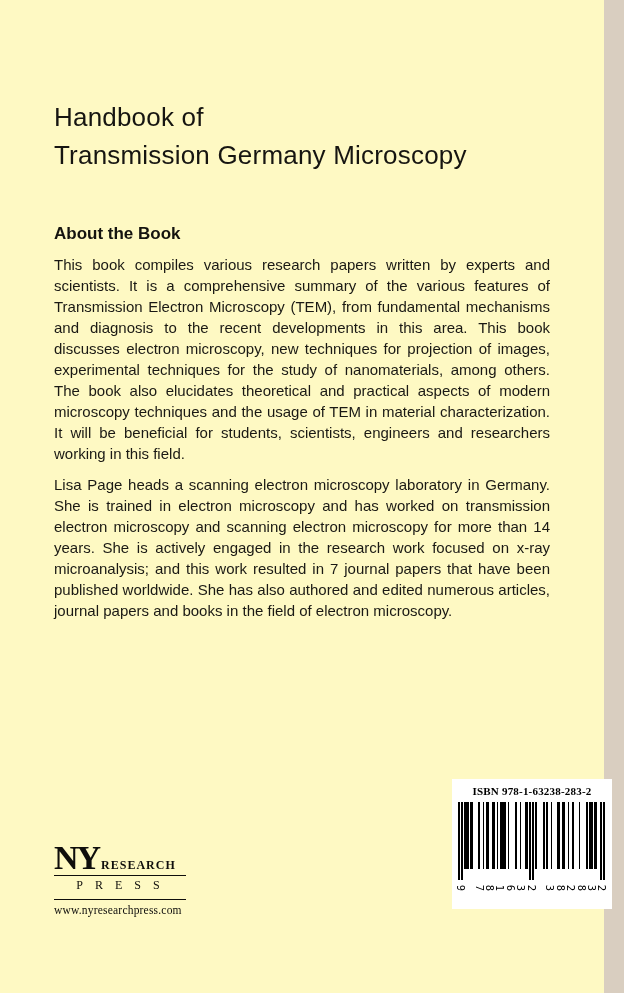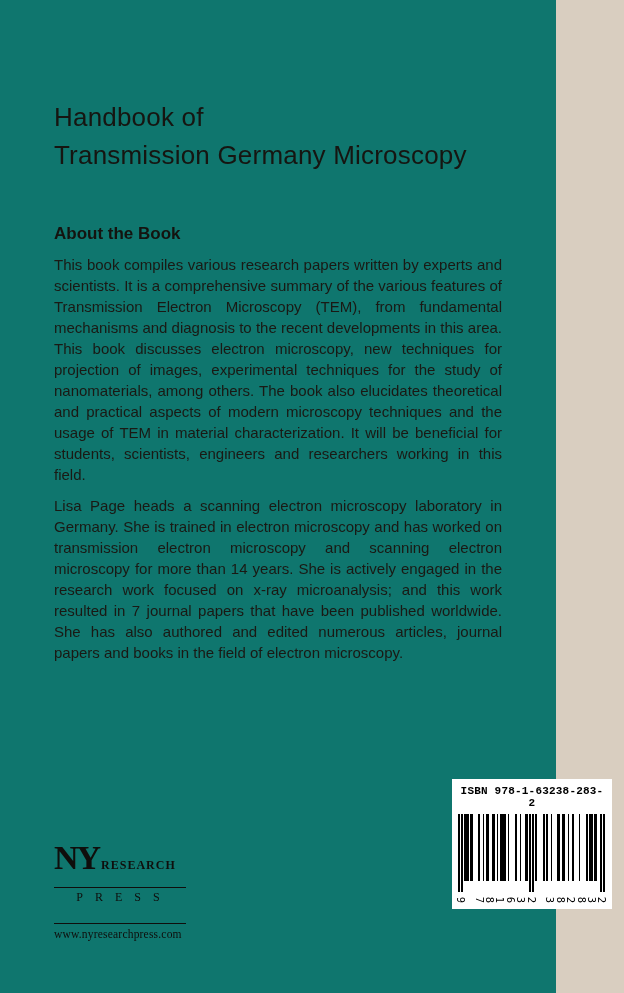--- a/index.html
+++ b/index.html
@@ -1,19 +1,19 @@
 <!DOCTYPE html>
 <html><head>
 <meta charset="utf-8">
 <style>
   html,body{margin:0;padding:0;}
   body{width:624px;height:993px;background:#d9cec0;overflow:hidden;}
   .cover{
-    position:relative;width:556px;height:993px;
-    background:#0f766e;color:#181715;
+    position:relative;width:604px;height:993px;
+    background:#fef9c3;color:#181715;
     font-family:"Liberation Sans",sans-serif;
   }
   .content{padding:0 54px;}
   .title{
     padding-top:98px;
     font-size:26px;line-height:38px;font-weight:400;
     color:#161511;letter-spacing:0.2px;
   }
   .section-heading{
     margin:0;font-size:17px;font-weight:700;color:#14130f;
@@ -28,36 +28,36 @@
   
   .publisher{
     position:absolute;left:54px;top:843px;width:132px;
     color:#0f0e0c;text-align:center;
     font-family:"Liberation Serif",serif;
   }
   .pub-name{text-align:left;white-space:nowrap;}
   .pub-ny{font-size:34px;font-weight:700;letter-spacing:-2px;line-height:30px;}
   .pub-research{font-size:12px;font-weight:600;letter-spacing:1px;margin-left:2px;}
   .pub-press{
-    margin-top:14px;
+    margin-top:2px;
     border-top:1.5px solid #0f0e0c;border-bottom:1.5px solid #0f0e0c;
-    font-size:12px;letter-spacing:12px;padding:2px 0 18px 8px;
+    font-size:12px;letter-spacing:12px;padding:2px 0 6px 8px;
   }
   .pub-site{
     margin-top:4px;font-size:11.5px;letter-spacing:0.2px;
     font-family:"Liberation Serif",serif;text-align:left;
   }
   
   .barcode-box{
     position:absolute;left:452px;top:779px;width:160px;height:130px;
     background:#ffffff;box-sizing:border-box;padding:6px 6px 4px 6px;
   }
   .isbn{
     font-size:11px;font-weight:600;text-align:center;color:#000;
-    font-family:Liberation Mono, monospace;letter-spacing:0.2px;
+    font-family:Liberation Serif, serif;letter-spacing:0.2px;
   }
   .bars{
     margin:5px auto 0 auto;width:148px;height:78px;
     display:flex;align-items:flex-start;
   }
   .bc-digits{
     margin:0 auto;width:148px;height:15px;
     display:flex;justify-content:space-between;align-items:center;
   }
   .bc-digit{

